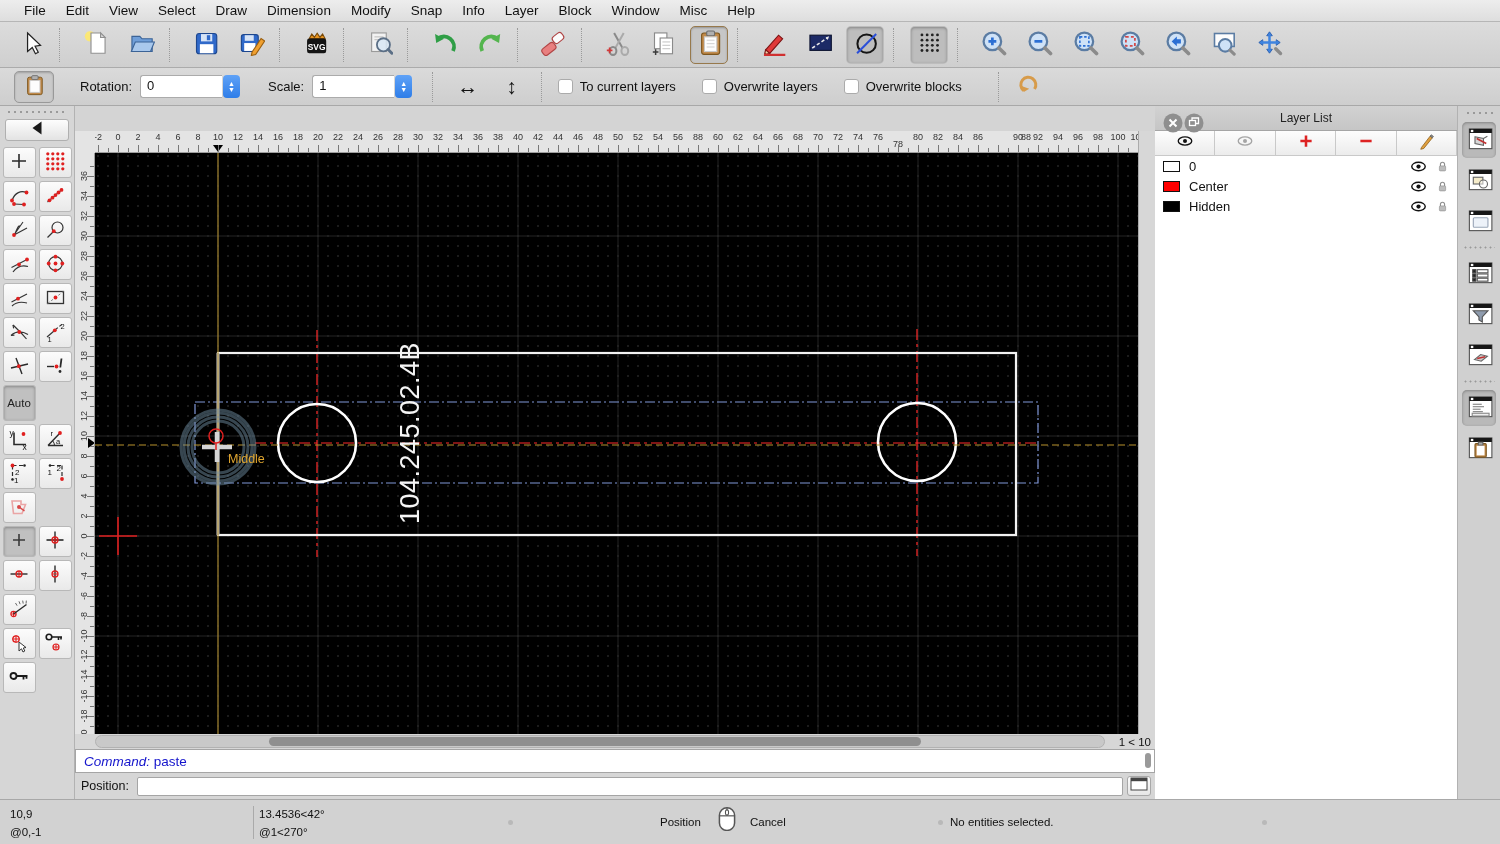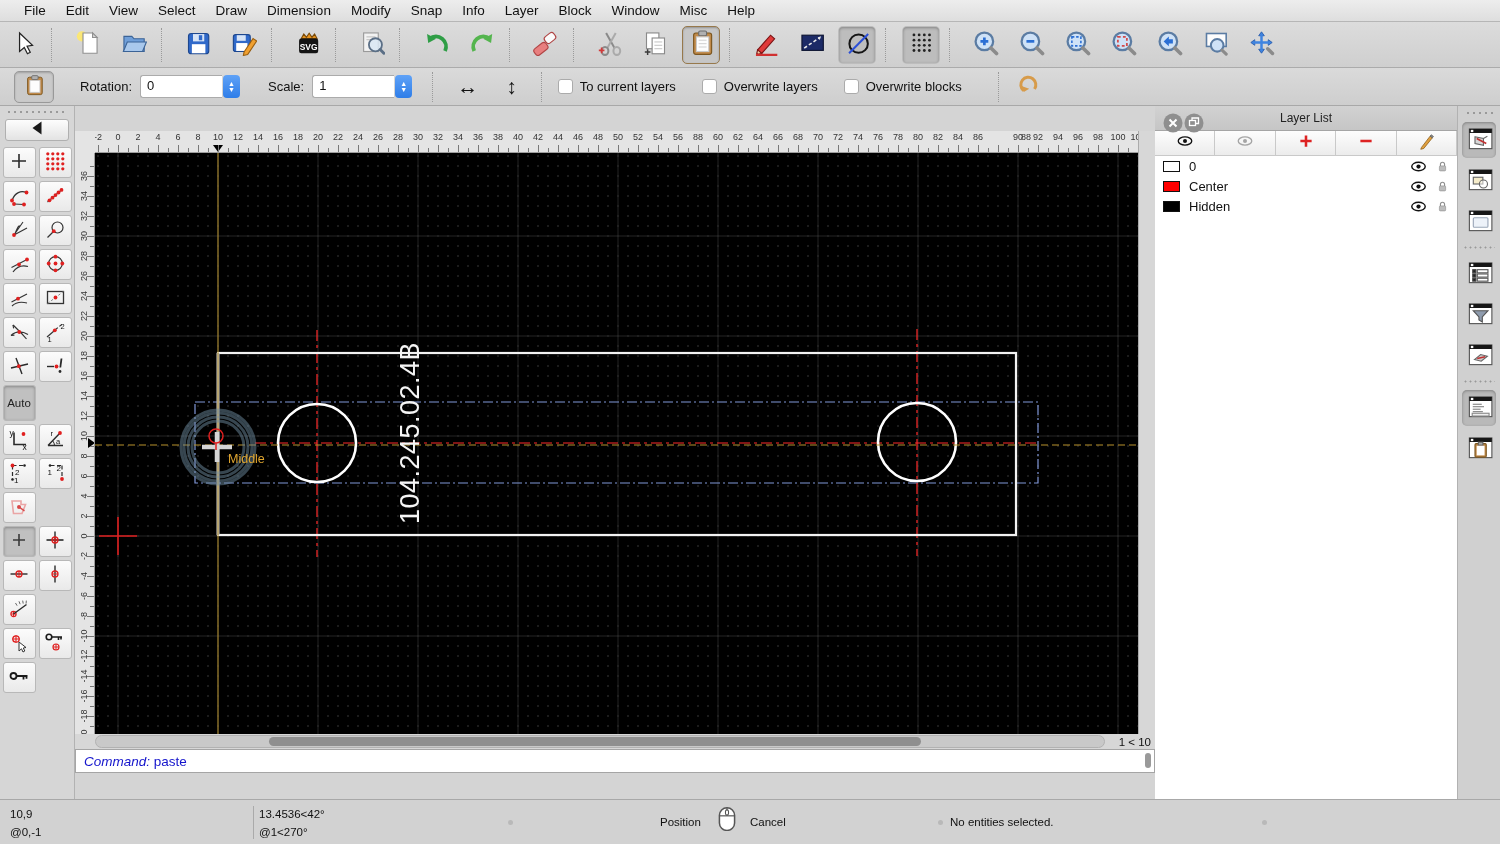--- a/index.html
+++ b/index.html
@@ -9,21 +9,21 @@
 
   
   #menubar { position:absolute; left:0; top:0; width:1500px; height:22px;
     background:linear-gradient(#ededed,#dedede); border-bottom:1px solid #b6b6b6;
     display:flex; align-items:center; padding-left:14px; }
   .menu-item { font-size:13.5px; color:#111; padding:0 10px; line-height:22px; cursor:default; }
 
   
   #toolbar1 { position:absolute; left:0; top:22px; width:1500px; height:46px;
     background:linear-gradient(#dcdcdc,#cfcfcf); border-bottom:1px solid #ababab;
-    display:flex; align-items:center; }
+    display:flex; align-items:center; padding-left:8px; }
   .tgroup { display:flex; align-items:center; }
   .tsep { width:9px; height:34px; border-left:1px dotted #9a9a9a; margin:0 4px 0 5px; }
   .tbtn { width:38px; height:38px; display:flex; align-items:center; justify-content:center;
     background:transparent; border:1px solid transparent; border-radius:5px; margin:0 4px; }
   .tbtn.active { background:#bdbdbd; box-shadow:inset 0 1px 3px rgba(0,0,0,.3); }
   .tbtn.active-border { background:#c6c6c6; border:1px solid #97794c; box-shadow:inset 0 1px 2px rgba(0,0,0,.25); }
 
   
   #toolbar2 { position:absolute; left:0; top:68px; width:1500px; height:38px;
     background:linear-gradient(#dadada,#cecece); border-bottom:1px solid #a8a8a8;
@@ -777,21 +777,21 @@
       <div class="rh-tick" style="left: 733px; height: 4px;"></div>
       <div class="rh-label" style="left: 743px;">72</div>
       <div class="rh-tick" style="left: 743px; height: 7px;"></div>
       <div class="rh-tick" style="left: 753px; height: 4px;"></div>
       <div class="rh-label" style="left: 763px;">74</div>
       <div class="rh-tick" style="left: 763px; height: 7px;"></div>
       <div class="rh-tick" style="left: 773px; height: 4px;"></div>
       <div class="rh-label" style="left: 783px;">76</div>
       <div class="rh-tick" style="left: 783px; height: 7px;"></div>
       <div class="rh-tick" style="left: 793px; height: 4px;"></div>
-      <div class="rh-label" style="left: 803px;">78</div>
+      <div class="rh-label" style="left: 803px; margin-top: 7px;">78</div>
       <div class="rh-tick" style="left: 803px; height: 7px;"></div>
       <div class="rh-tick" style="left: 813px; height: 4px;"></div>
       <div class="rh-label" style="left: 823px;">80</div>
       <div class="rh-tick" style="left: 823px; height: 7px;"></div>
       <div class="rh-tick" style="left: 833px; height: 4px;"></div>
       <div class="rh-label" style="left: 843px;">82</div>
       <div class="rh-tick" style="left: 843px; height: 7px;"></div>
       <div class="rh-tick" style="left: 853px; height: 4px;"></div>
       <div class="rh-label" style="left: 863px;">84</div>
       <div class="rh-tick" style="left: 863px; height: 7px;"></div>
@@ -969,20 +969,30 @@
   </div>
 
   <div id="command-row">
     <div id="command-text">
       <span class="cmd-prefix">Command:</span>
       <span>paste</span>
     </div>
     <div id="cmd-scroll"></div>
   </div>
 
+  <div id="position-row">
+    <span id="position-label">Position:</span>
+    <input id="position-input" value="" style="">
+    <div id="position-win-btn">
+        <span class="ic"><svg viewBox="0 0 24 24" width="24" height="24">
+            <rect x="4" y="6" width="16" height="12" fill="#fff" stroke="#444"></rect>
+            <rect x="4" y="6" width="16" height="3.2" fill="#444"></rect>
+          </svg></span>
+      </div>
+  </div>
 
   <div id="layer-panel">
     <div id="layer-header">
       <span class="lh-btn ic"><svg viewBox="0 0 24 24" width="24" height="24">
             <circle cx="12" cy="12" r="9.5" fill="#8f8f8f"></circle>
             <path d="M8.5 8.5 l7 7 M15.5 8.5 l-7 7" stroke="#fff" stroke-width="2"></path>
           </svg></span>
       <span class="lh-btn ic"><svg viewBox="0 0 24 24" width="24" height="24">
             <circle cx="12" cy="12" r="9.5" fill="#8f8f8f"></circle>
             <rect x="7.5" y="9.5" width="6" height="5" fill="none" stroke="#fff" stroke-width="1.3"></rect>

